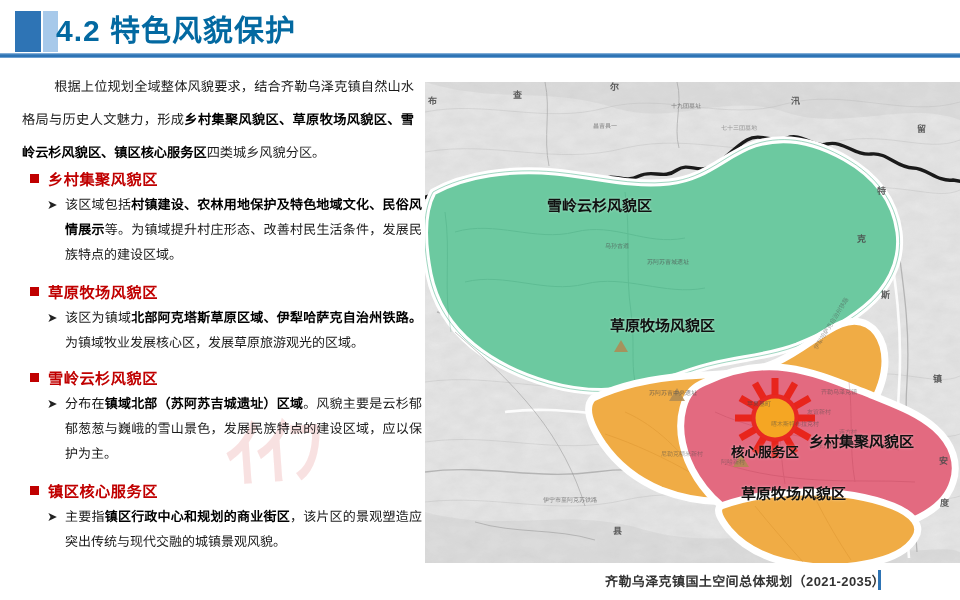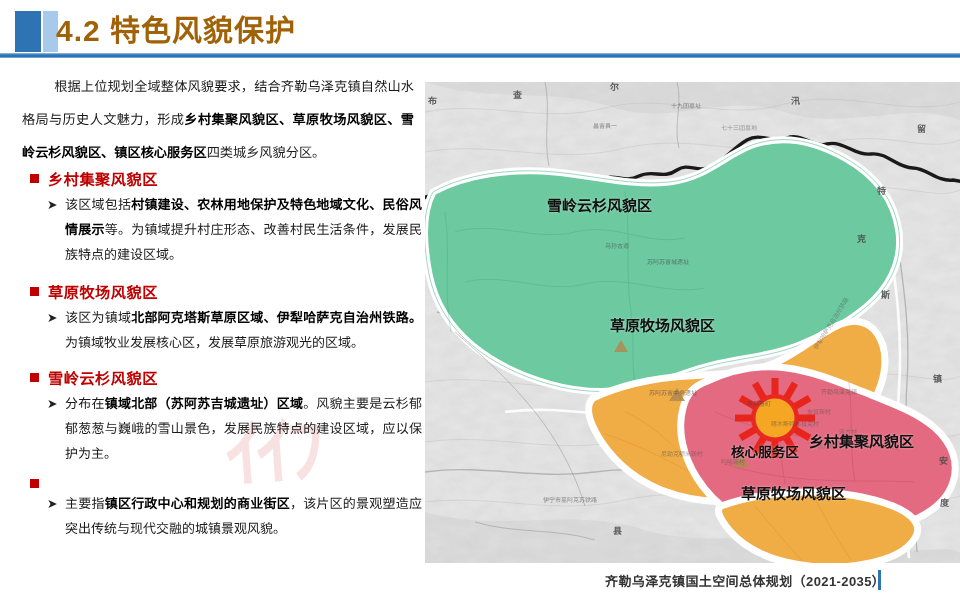--- a/index.html
+++ b/index.html
@@ -10,21 +10,21 @@
     font-family:"Liberation Sans","DejaVu Sans",sans-serif;
     position:relative;
   }
   #slide{position:absolute;inset:0;width:960px;height:600px;overflow:hidden;background:#fff;}
 
   
   .hdr{position:absolute;left:0;top:0;width:960px;height:62px;}
   .hdr-bar-dark{position:absolute;left:15px;top:11px;width:26px;height:41px;background:#2E74B5;}
   .hdr-bar-light{position:absolute;left:43px;top:11px;width:15px;height:41px;background:#A7C9EA;}
   .hdr-title{position:absolute;left:56px;top:8px;width:600px;height:46px;
-    line-height:46px;font-size:30px;font-weight:bold;color:#a16207;letter-spacing:1px;
+    line-height:46px;font-size:30px;font-weight:bold;color:#0369a1;letter-spacing:1px;
     white-space:nowrap;}
   .hdr-rule{position:absolute;left:0;top:53px;width:960px;height:5px;
     background:linear-gradient(to bottom,#9FC1E3 0%,#2E74B5 38%,#2E74B5 72%,#8FB7DF 100%);}
 
   
   .textcol{position:absolute;left:0;top:62px;width:425px;height:538px;overflow:hidden;}
   .intro{position:absolute;left:22px;top:8px;width:392px;
     font-size:13.2px;color:#1a1a1a;line-height:33px;text-align:justify;}
   .intro .ind{display:inline-block;width:32px;}
   .intro b{font-weight:bold;color:#000;}
@@ -117,20 +117,21 @@
       </div>
       <div class="sub">
         <span class="arrow">➤</span>
         <span class="sub-text"><span>分布在</span><b>镇域北部（苏阿苏吉城遗址）区域</b><span>。风貌主要是云杉郁郁葱葱与巍峨的雪山景色，发展民族特点的建设区域，应以保护为主。</span></span>
       </div>
     </div>
 
     <div class="sect s4">
       <div class="sect-head">
         <span class="sq"></span>
+        <span class="sect-title">镇区核心服务区</span>
       </div>
       <div class="sub">
         <span class="arrow">➤</span>
         <span class="sub-text"><span>主要指</span><b>镇区行政中心和规划的商业街区</b><span>，该片区的景观塑造应突出传统与现代交融的城镇景观风貌。</span></span>
       </div>
     </div>
 
   </div>
 
   <div class="mapwrap">

